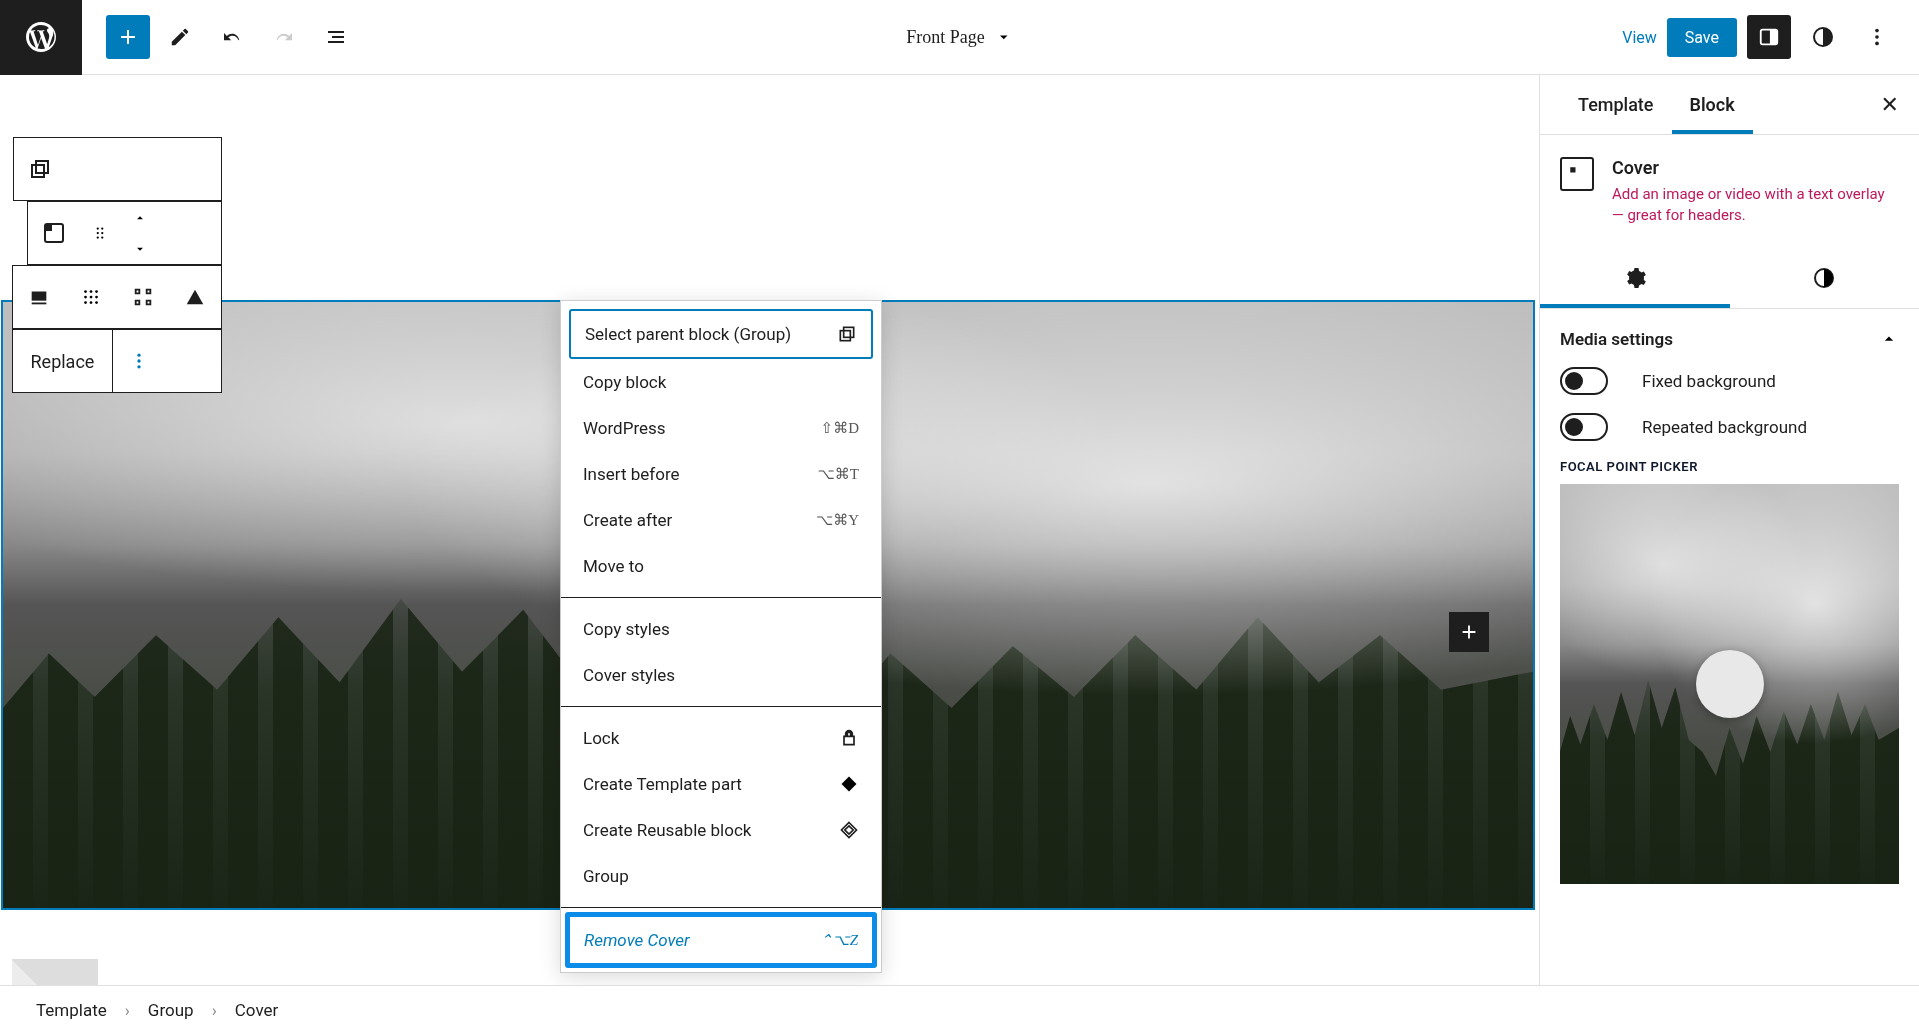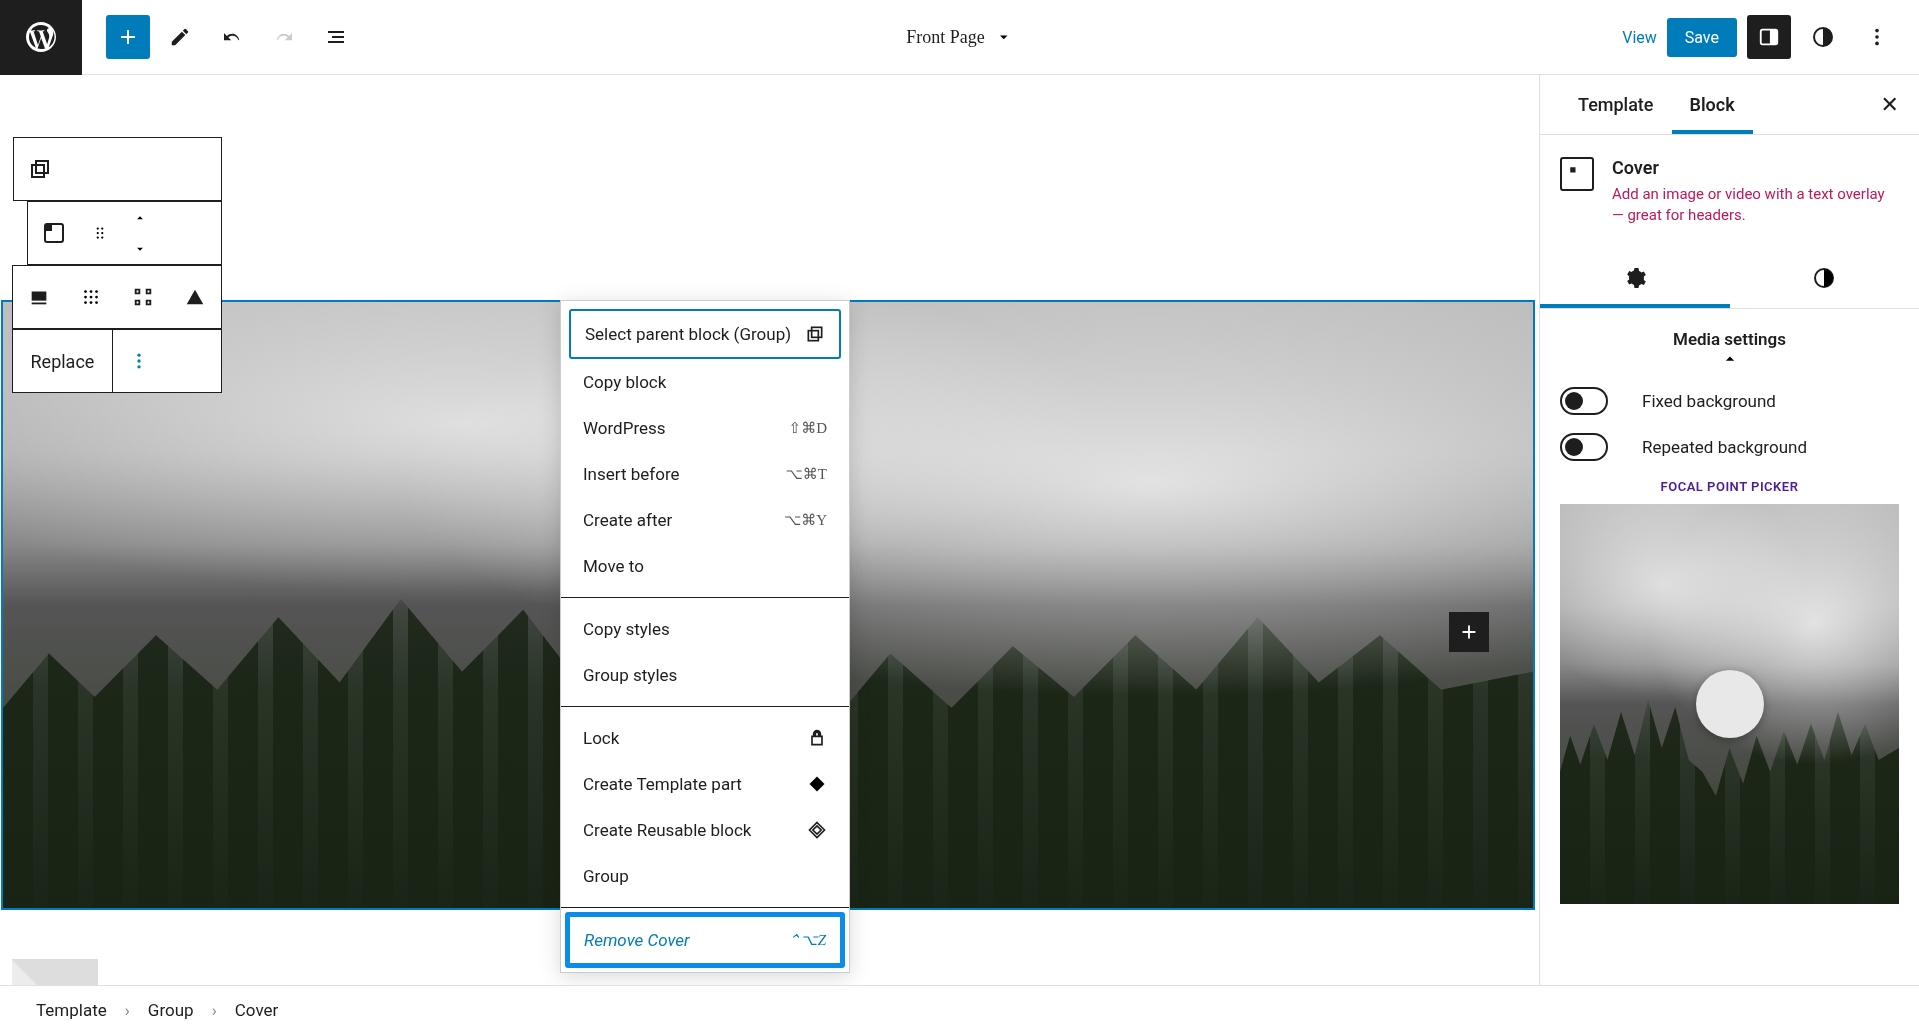--- a/index.html
+++ b/index.html
@@ -44,21 +44,21 @@
 .fog2 { position: absolute; inset: 0; background: radial-gradient(ellipse 70% 50% at 75% 30%, rgba(255,255,255,0.7), transparent 70%); }
 .trees { position: absolute; bottom: 0; left: 0; right: 0; height: 60%; background:
   repeating-linear-gradient(90deg, rgba(25,35,20,0.8) 0 30px, transparent 30px 45px),
   linear-gradient(180deg, transparent 0%, #2a3528 40%, #1a2518 100%);
   clip-path: polygon(0% 100%, 0% 45%, 3% 30%, 6% 42%, 10% 25%, 14% 40%, 18% 20%, 22% 38%, 26% 15%, 30% 35%, 34% 18%, 38% 40%, 42% 45%, 46% 55%, 50% 35%, 54% 50%, 58% 30%, 62% 45%, 66% 28%, 70% 42%, 74% 25%, 78% 40%, 82% 20%, 86% 38%, 90% 25%, 94% 40%, 100% 35%, 100% 100%);
 }
 .cover-add { position: absolute; top: 310px; right: 44px; width: 40px; height: 40px; background: #1e1e1e; display: flex; align-items: center; justify-content: center; cursor: pointer; }
 .cover-add svg { fill: #fff; }
 
 
-.block-menu { position: absolute; top: 225px; left: 560px; width: 290px; background: #fff; border: 1px solid #ccc; box-shadow: 0 4px 20px rgba(0,0,0,0.15); z-index: 50; text-align: center; }
+.block-menu { position: absolute; top: 225px; left: 560px; width: 322px; background: #fff; border: 1px solid #ccc; box-shadow: 0 4px 20px rgba(0,0,0,0.15); z-index: 50; text-align: center; }
 .menu-section { border-bottom: 1.5px solid #1e1e1e; padding: 8px; }
 .menu-section:last-of-type { border-bottom: none; }
 .menu-item { display: flex; align-items: center; justify-content: space-between; padding: 13px 14px; font-size: 17px; cursor: pointer; border-radius: 3px; }
 .menu-item.boxed { border: 2px solid #007cba; }
 .menu-item.highlighted { border: 5px solid #0b8ce9; color: #007cba; margin: 4px; font-style: italic; }
 .menu-item .shortcut { font-size: 15px; color: #555; font-family: -apple-system; }
 .menu-item.highlighted .shortcut { color: #007cba; }
 
 
 .site-header { position: absolute; top: 875px; left: 12px; right: 4px; height: 104px; display: flex; align-items: center; }
@@ -77,25 +77,25 @@
 .sidebar-tab.active { box-shadow: inset 0 -4px 0 #007cba; font-weight: 600; }
 .sidebar-close { margin-left: auto; cursor: pointer; font-size: 22px; }
 .block-info { padding: 22px 20px; display: flex; gap: 18px; }
 .block-info-icon { width: 34px; height: 34px; border: 2px solid #1e1e1e; border-radius: 3px; flex-shrink: 0; display: flex; align-items: center; justify-content: center; }
 .block-info-text h3 { font-size: 18px; font-weight: 600; margin-bottom: 6px; }
 .block-info-text p { font-size: 15px; color: #be185d; line-height: 1.4; }
 .sub-tabs { display: flex; border-bottom: 1px solid #e0e0e0; }
 .sub-tab { flex: 1; height: 60px; display: flex; align-items: center; justify-content: center; cursor: pointer; }
 .sub-tab.active { box-shadow: inset 0 -4px 0 #007cba; }
 .panel-section { padding: 20px; }
-.panel-header { display: flex; align-items: center; justify-content: space-between; font-size: 17px; font-weight: 600; cursor: pointer; margin-bottom: 18px; flex-direction: column; }
+.panel-header { display: flex; align-items: center; justify-content: space-between; font-size: 17px; font-weight: 600; cursor: pointer; margin-bottom: 18px; }
 .toggle-row { display: flex; align-items: center; gap: 34px; margin-bottom: 18px; }
 .toggle { width: 48px; height: 28px; border: 2px solid #1e1e1e; border-radius: 14px; position: relative; cursor: pointer; }
 .toggle::after { content: ""; position: absolute; left: 3px; top: 3px; width: 18px; height: 18px; background: #1e1e1e; border-radius: 50%; }
-.panel-label { font-size: 13px; font-weight: 600; letter-spacing: 0.5px; color: #4c1d95; text-transform: uppercase; margin: 10px 0; text-align: center; }
+.panel-label { font-size: 13px; font-weight: 600; letter-spacing: 0.5px; color: #0f172a; text-transform: uppercase; margin: 10px 0; }
 .focal-preview { height: 400px; background: #888; position: relative; overflow: hidden; }
 .focal-preview .cover-img2 { position: absolute; inset: 0; background: linear-gradient(180deg, #bebebe 0%, #aaa 25%, #888 40%, #555 50%, #3e4538 80%, #2a3025 100%); }
 .focal-handle { position: absolute; left: 50%; top: 50%; width: 68px; height: 68px; border-radius: 50%; background: #e8e8e8; transform: translate(-50%,-50%); box-shadow: 0 2px 8px rgba(0,0,0,0.3); cursor: grab; }
 </style>
 </head>
 <body>
 
 <div class="topbar">
   <div class="wp-logo">
     <svg viewBox="0 0 24 24">
@@ -284,21 +284,21 @@
           </div>
         <div class="menu-item">
             <span>Move to</span>
           </div>
       </div>
       <div class="menu-section">
         <div class="menu-item">
             <span>Copy styles</span>
           </div>
         <div class="menu-item">
-            <span>Group styles</span>
+            <span>Cover styles</span>
           </div>
       </div>
       <div class="menu-section">
         <div class="menu-item">
             <span>Lock</span>
             <svg width="20" height="20" viewBox="0 0 24 24">
               <path d="M12 3a4 4 0 00-4 4v3H6v10h12V10h-2V7a4 4 0 00-4-4zm-2 4a2 2 0 114 0v3h-4V7z" fill="none" stroke="#1e1e1e" stroke-width="2"></path>
             </svg>
           </div>
         <div class="menu-item">

